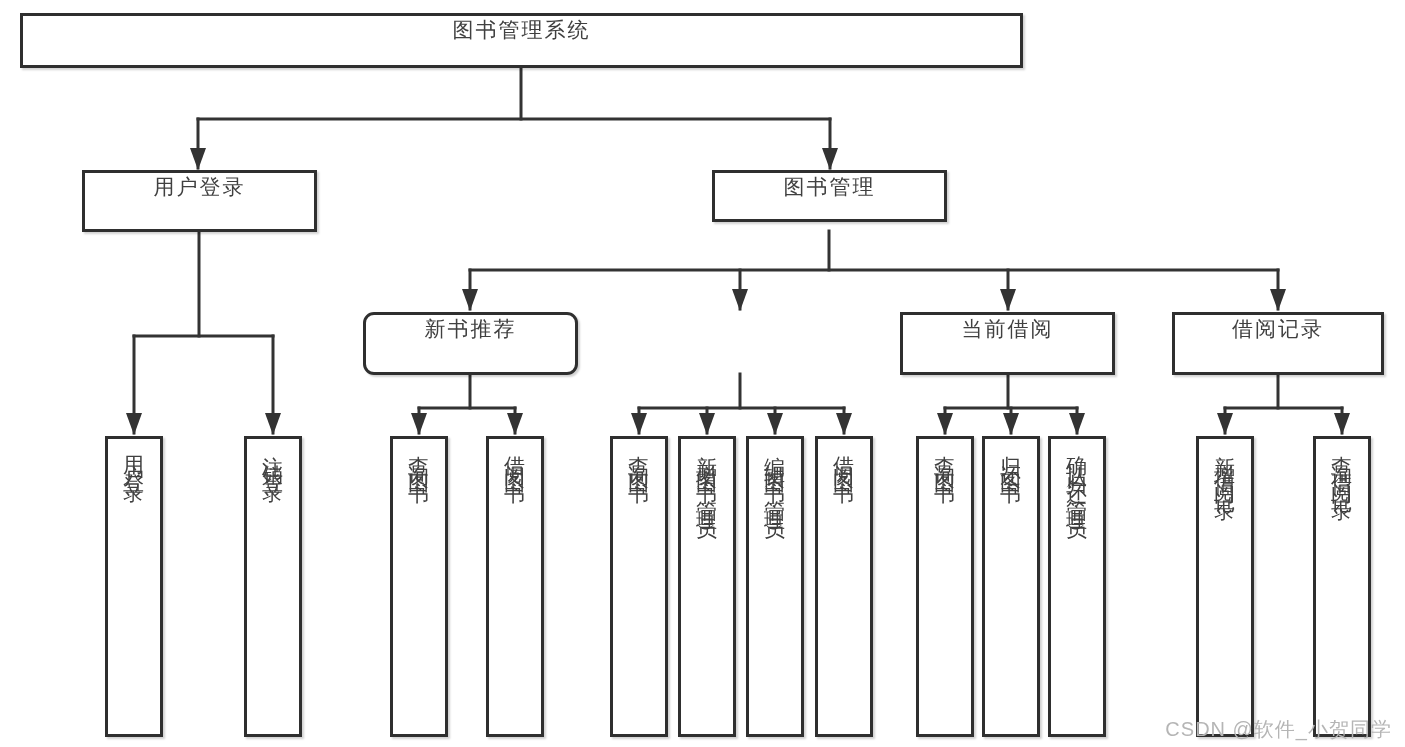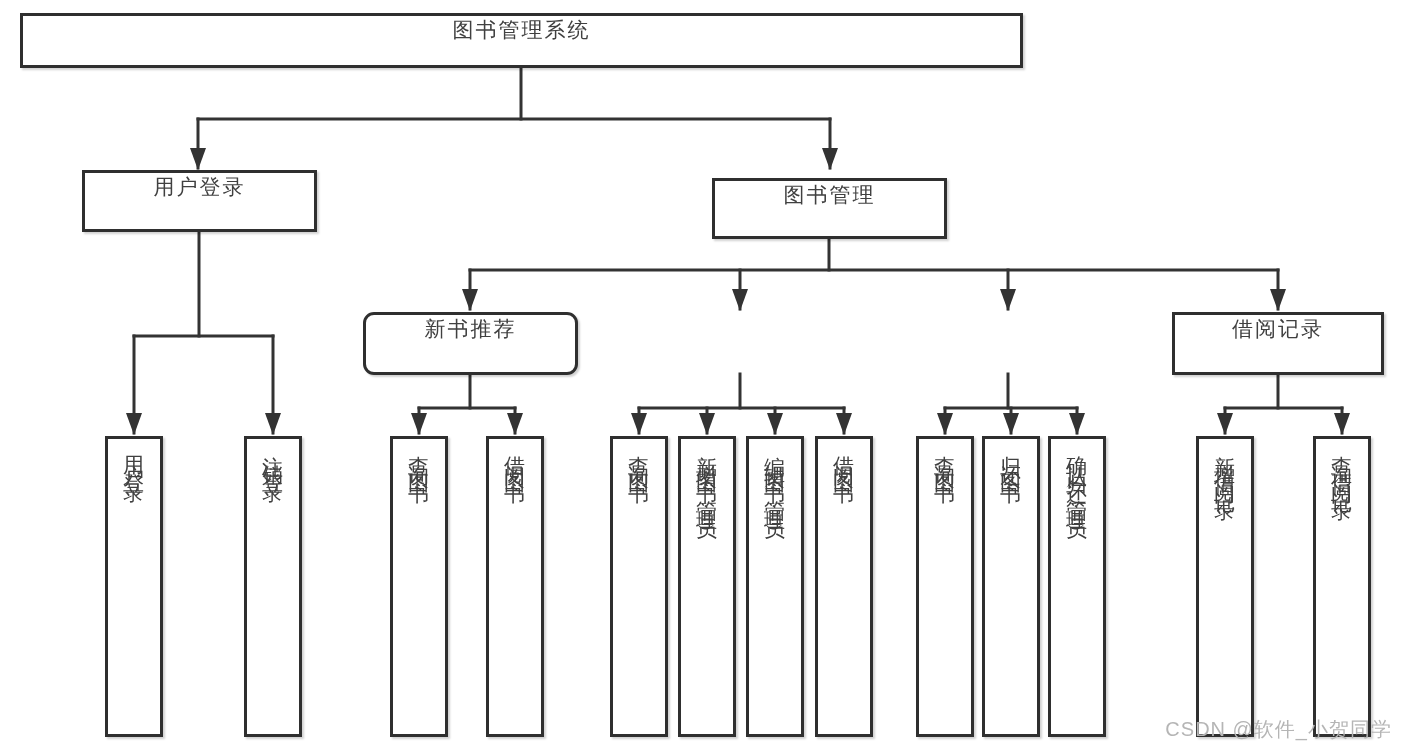--- a/index.html
+++ b/index.html
@@ -38,21 +38,21 @@
     font-size: 21px;
     color: #404040;
     writing-mode: vertical-rl;
     text-orientation: mixed;
     letter-spacing: 9px;
     line-height: 1;
     white-space: nowrap;
   }
   .root-box    { left: 20px;   top: 13px;  width: 1003px; height: 55px; }
   .l2-box-a    { left: 82px;   top: 170px; width: 235px;  height: 62px; }
-  .l2-box-b    { left: 712px;  top: 178px; width: 235px;  height: 61px; }
+  .l2-box-b    { left: 712px;  top: 170px; width: 235px;  height: 52px; }
   .l3-box      { top: 312px; height: 63px; }
   .l3-1 { left: 363px;  width: 215px; border-radius: 11px; }
   .l3-2 { left: 633px;  width: 215px; }
   .l3-3 { left: 900px;  width: 215px; }
   .l3-4 { left: 1172px; width: 212px; }
   .leaf { top: 436px; height: 301px; width: 58px; }
   .leaf-a1 { left: 105px; }
   .leaf-a2 { left: 244px; }
   .leaf-b1 { left: 390px; }
   .leaf-b2 { left: 486px; }
@@ -139,20 +139,23 @@
   <div class="box l2-box-a">
     <span class="hbox">用户登录</span>
   </div>
   <div class="box l2-box-b">
     <span class="hbox">图书管理</span>
   </div>
 
   <div class="box l3-box l3-1">
     <span class="hbox">新书推荐</span>
   </div>
+  <div class="box l3-box l3-3">
+    <span class="hbox">当前借阅</span>
+  </div>
   <div class="box l3-box l3-4">
     <span class="hbox">借阅记录</span>
   </div>
 
   <div class="box leaf leaf-a1">
     <span class="vbox">用户登录</span>
   </div>
   <div class="box leaf leaf-a2">
     <span class="vbox">注销登录</span>
   </div>

